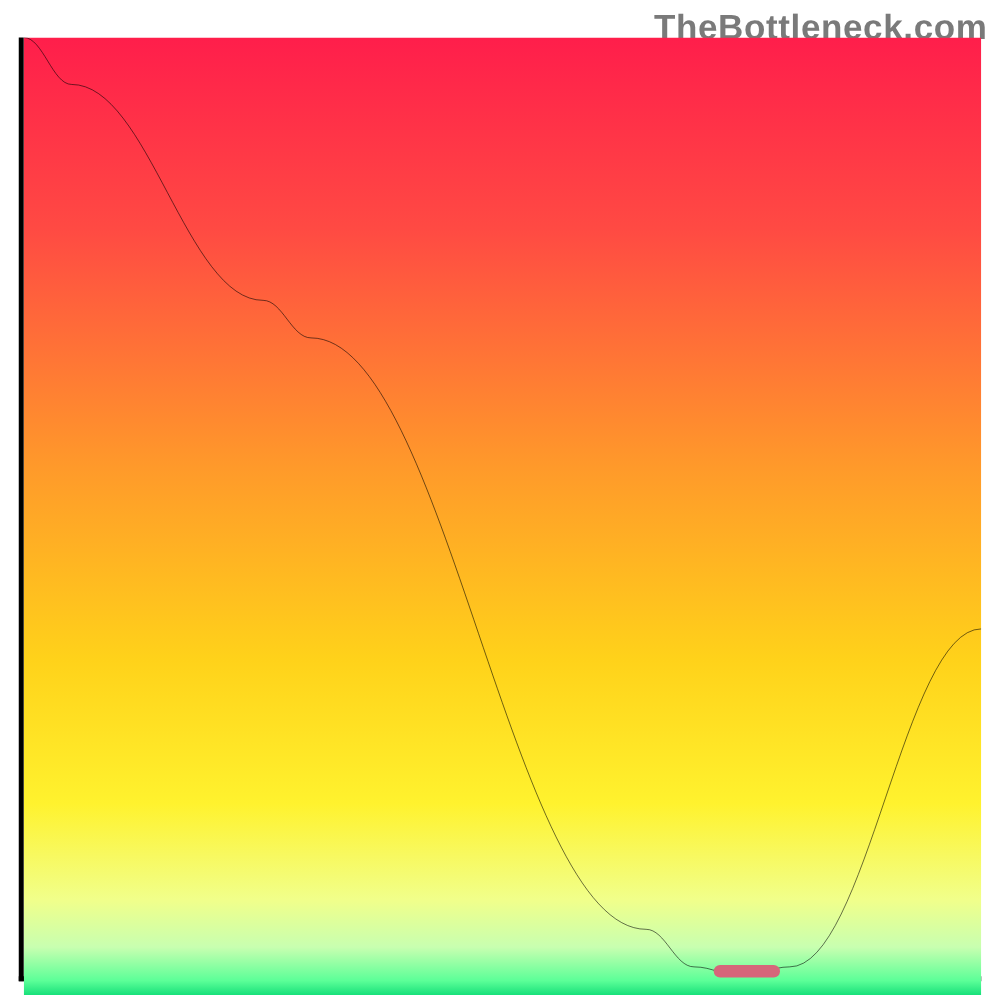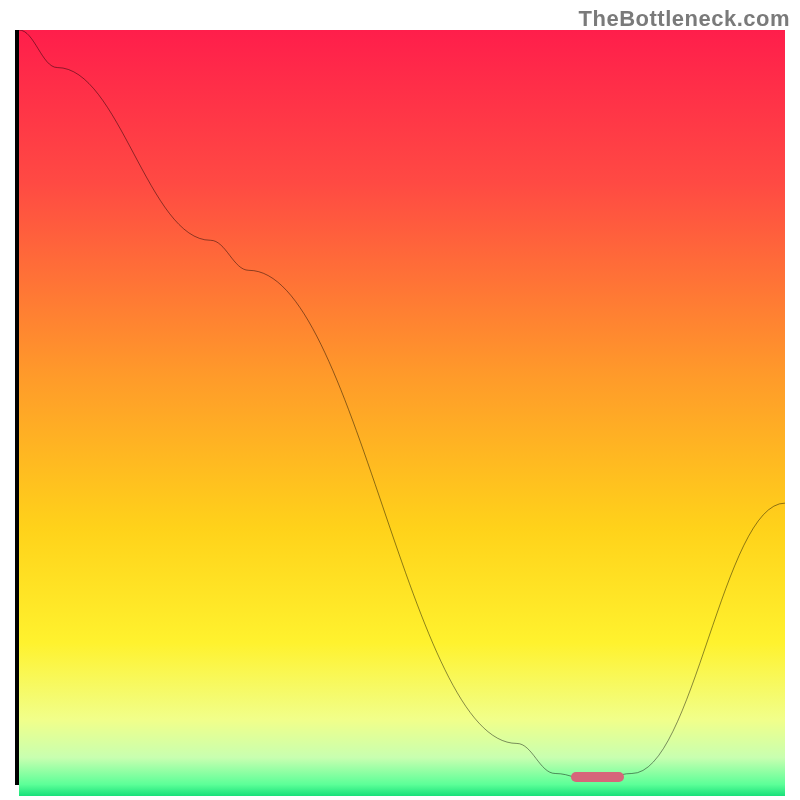--- a/index.html
+++ b/index.html
@@ -12,21 +12,21 @@
   }
   .wrap {
     position: relative;
     width: 800px;
     height: 800px;
   }
   .watermark {
     position: absolute;
     top: 6px;
     right: 10px;
-    font-size: 22px;
+    font-size: 28px;
     font-weight: 600;
     color: #7a7a7a;
     letter-spacing: 0.5px;
   }
   .plot {
     position: absolute;
     left: 15px;
     top: 30px;
     width: 770px;
     height: 755px;

